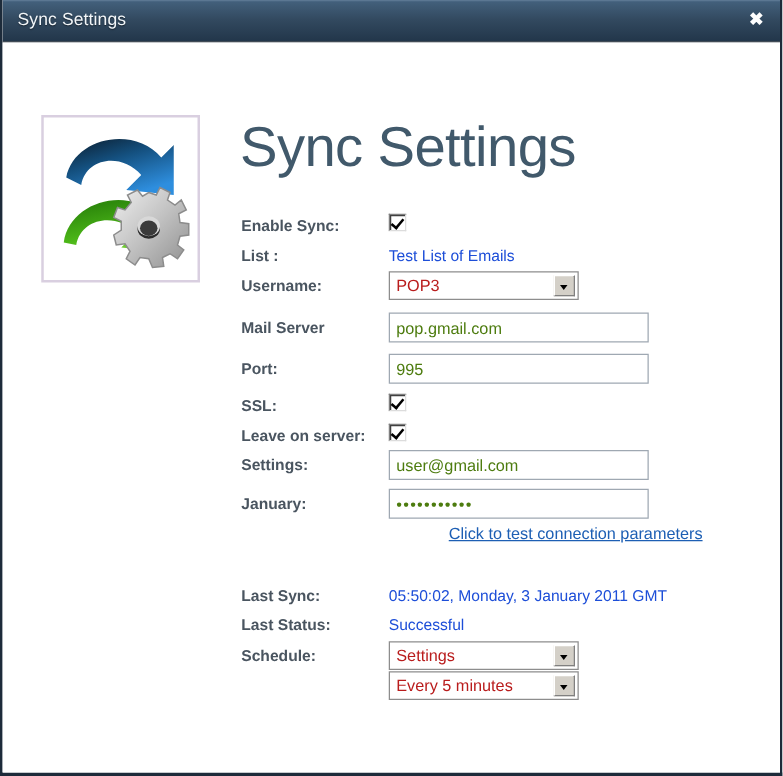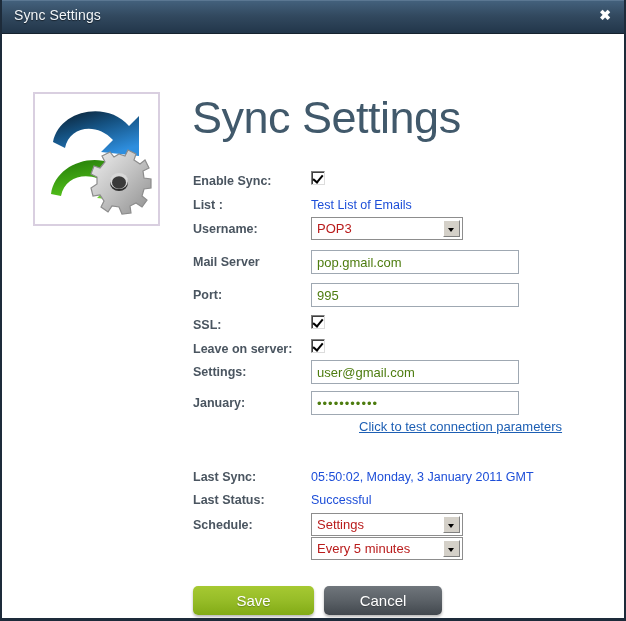--- a/index.html
+++ b/index.html
@@ -385,17 +385,15 @@
 
       <div class="row" style="top:507px;">
         <span class="select wide">
           <span class="sel-text">Every 5 minutes</span>
           <span class="sel-btn"></span>
         </span>
       </div>
 
     </div>
 
-    <button class="btn btn-save">Save</button>
-    <button class="btn btn-cancel">Cancel</button>
 
   </div>
 </div>
 
 </body></html>

